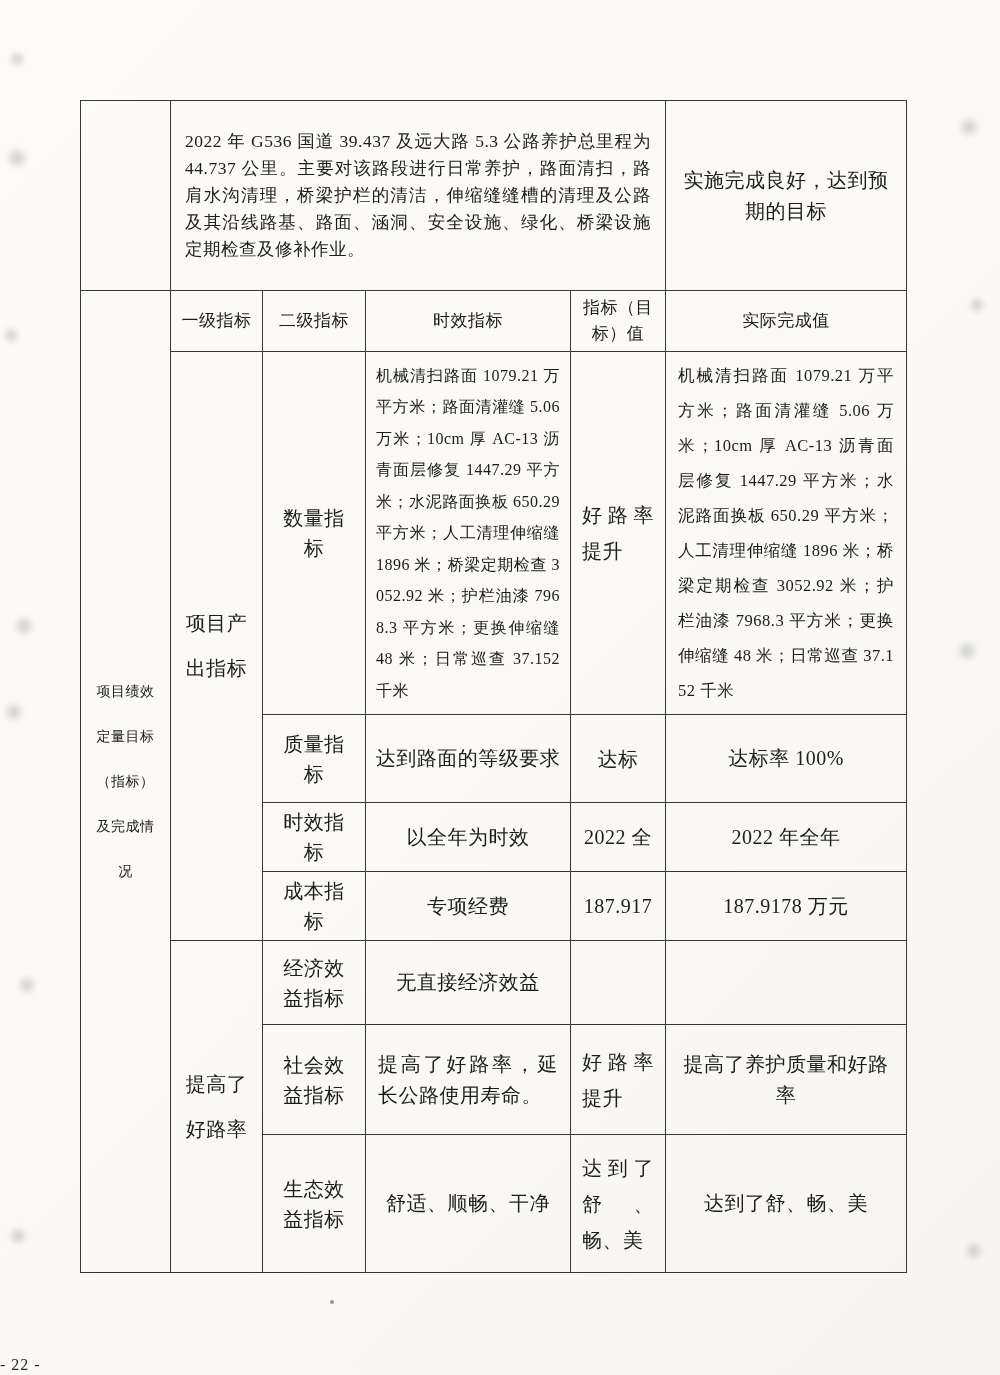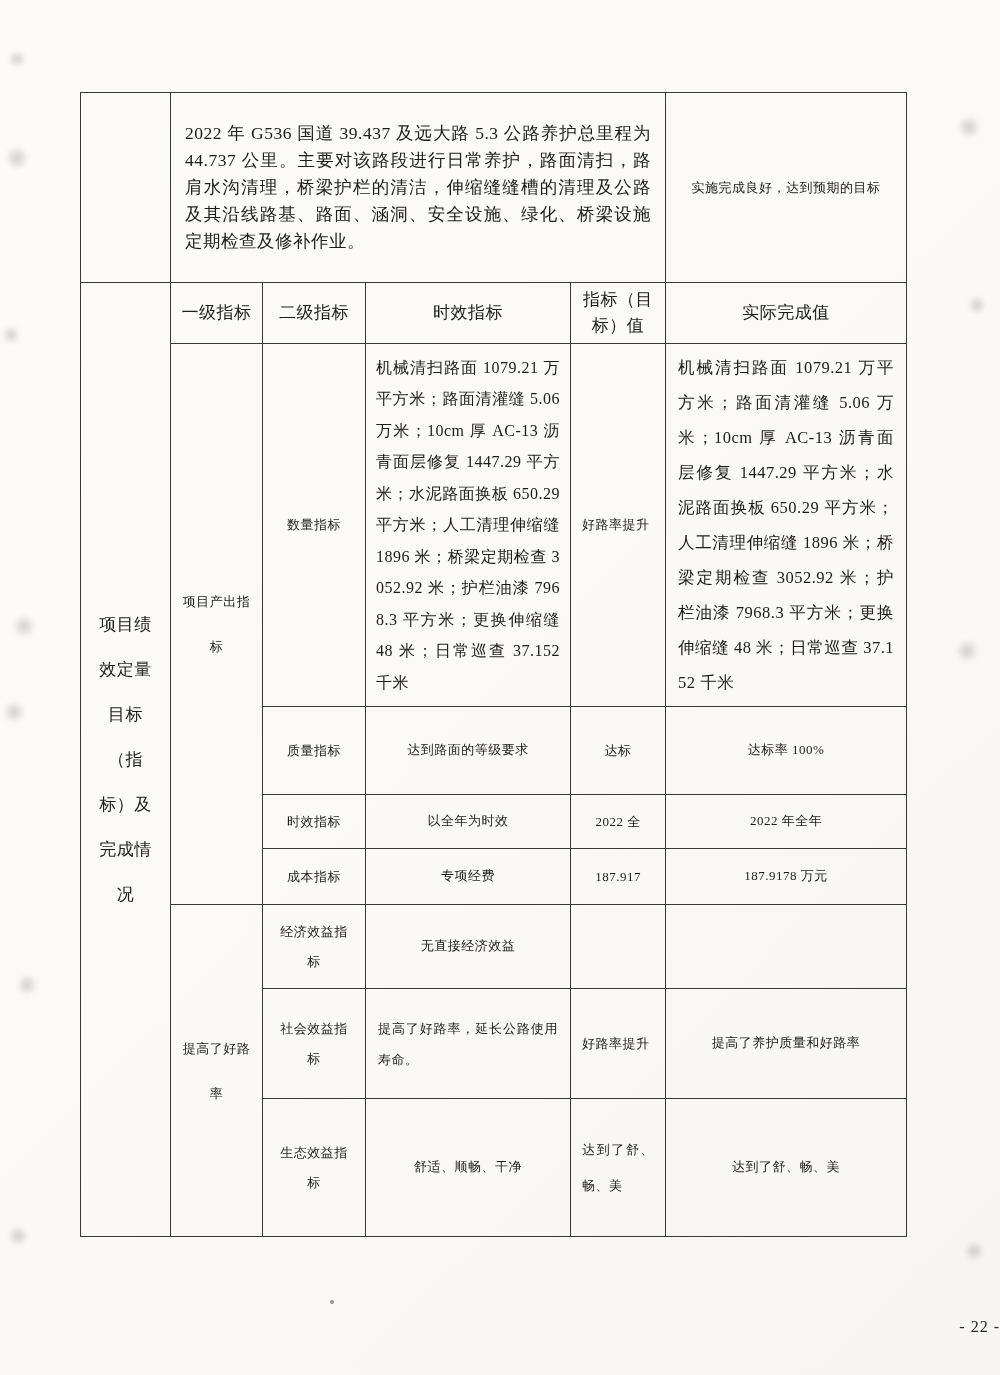--- a/index.html
+++ b/index.html
@@ -22,30 +22,30 @@
     background:radial-gradient(circle,rgba(120,120,120,0.35) 0%,rgba(120,120,120,0) 70%);
     filter:blur(2px);
     pointer-events:none;
   }
   .speck{
     position:absolute;width:4px;height:4px;border-radius:50%;
     background:rgba(70,70,70,0.55);filter:blur(0.5px);
   }
   
   .report-table{
-    position:absolute;left:80px;top:92px;
+    position:absolute;left:80px;top:100px;
     width:826px;
     border-collapse:collapse;
     table-layout:fixed;
   }
   .report-table td{
     border:1.6px solid #383838;
     vertical-align:middle;
     text-align:center;
-    font-size:13px;
+    font-size:20px;
     line-height:1.55;
     padding:4px 8px;
     letter-spacing:0.5px;
     word-break:break-all;
     overflow:hidden;
   }
   tr.r-summary{height:190px;}
   tr.r-header{height:57px;}
   tr.r-quantity{height:333px;}
   tr.r-quality{height:88px;}
@@ -59,21 +59,21 @@
     text-align:justify;
     padding:10px 14px;
     font-size:17.5px;
     line-height:27px;
   }
   td.summary-result{
     line-height:31px;
     padding:8px 14px;
   }
   td.section-label{
-    font-size:17px;
+    font-size:14px;
     line-height:45px;
     padding:0 12px;
   }
   td.th{font-size:17px;line-height:26px;padding:4px 10px;}
   td.level1{line-height:45px;padding:4px 10px;}
   td.level2{line-height:30px;padding:4px 13px;}
   td.quantity-content{
     text-align:justify;
     font-size:16px;
     line-height:31.5px;
@@ -84,22 +84,22 @@
     font-size:16.5px;
     line-height:35px;
     padding:6px 12px;
   }
   td.target-cell{line-height:34px;padding:4px 10px;text-align:center;}
   td.target-wrap{text-align:justify;line-height:36px;padding:4px 11px;}
   td.content-wrap{text-align:justify;line-height:31px;padding:6px 12px;}
 
   .page-number{
     position:absolute;
-    left:0;top:1318px;width:100%;
-    text-align:right;
+    left:0;top:1356px;width:100%;
+    text-align:left;
     font-size:16px;
     letter-spacing:1px;
     color:#2a2a2a;
   }
 </style>
 </head>
 <body>
 
 <div class="page">
 

